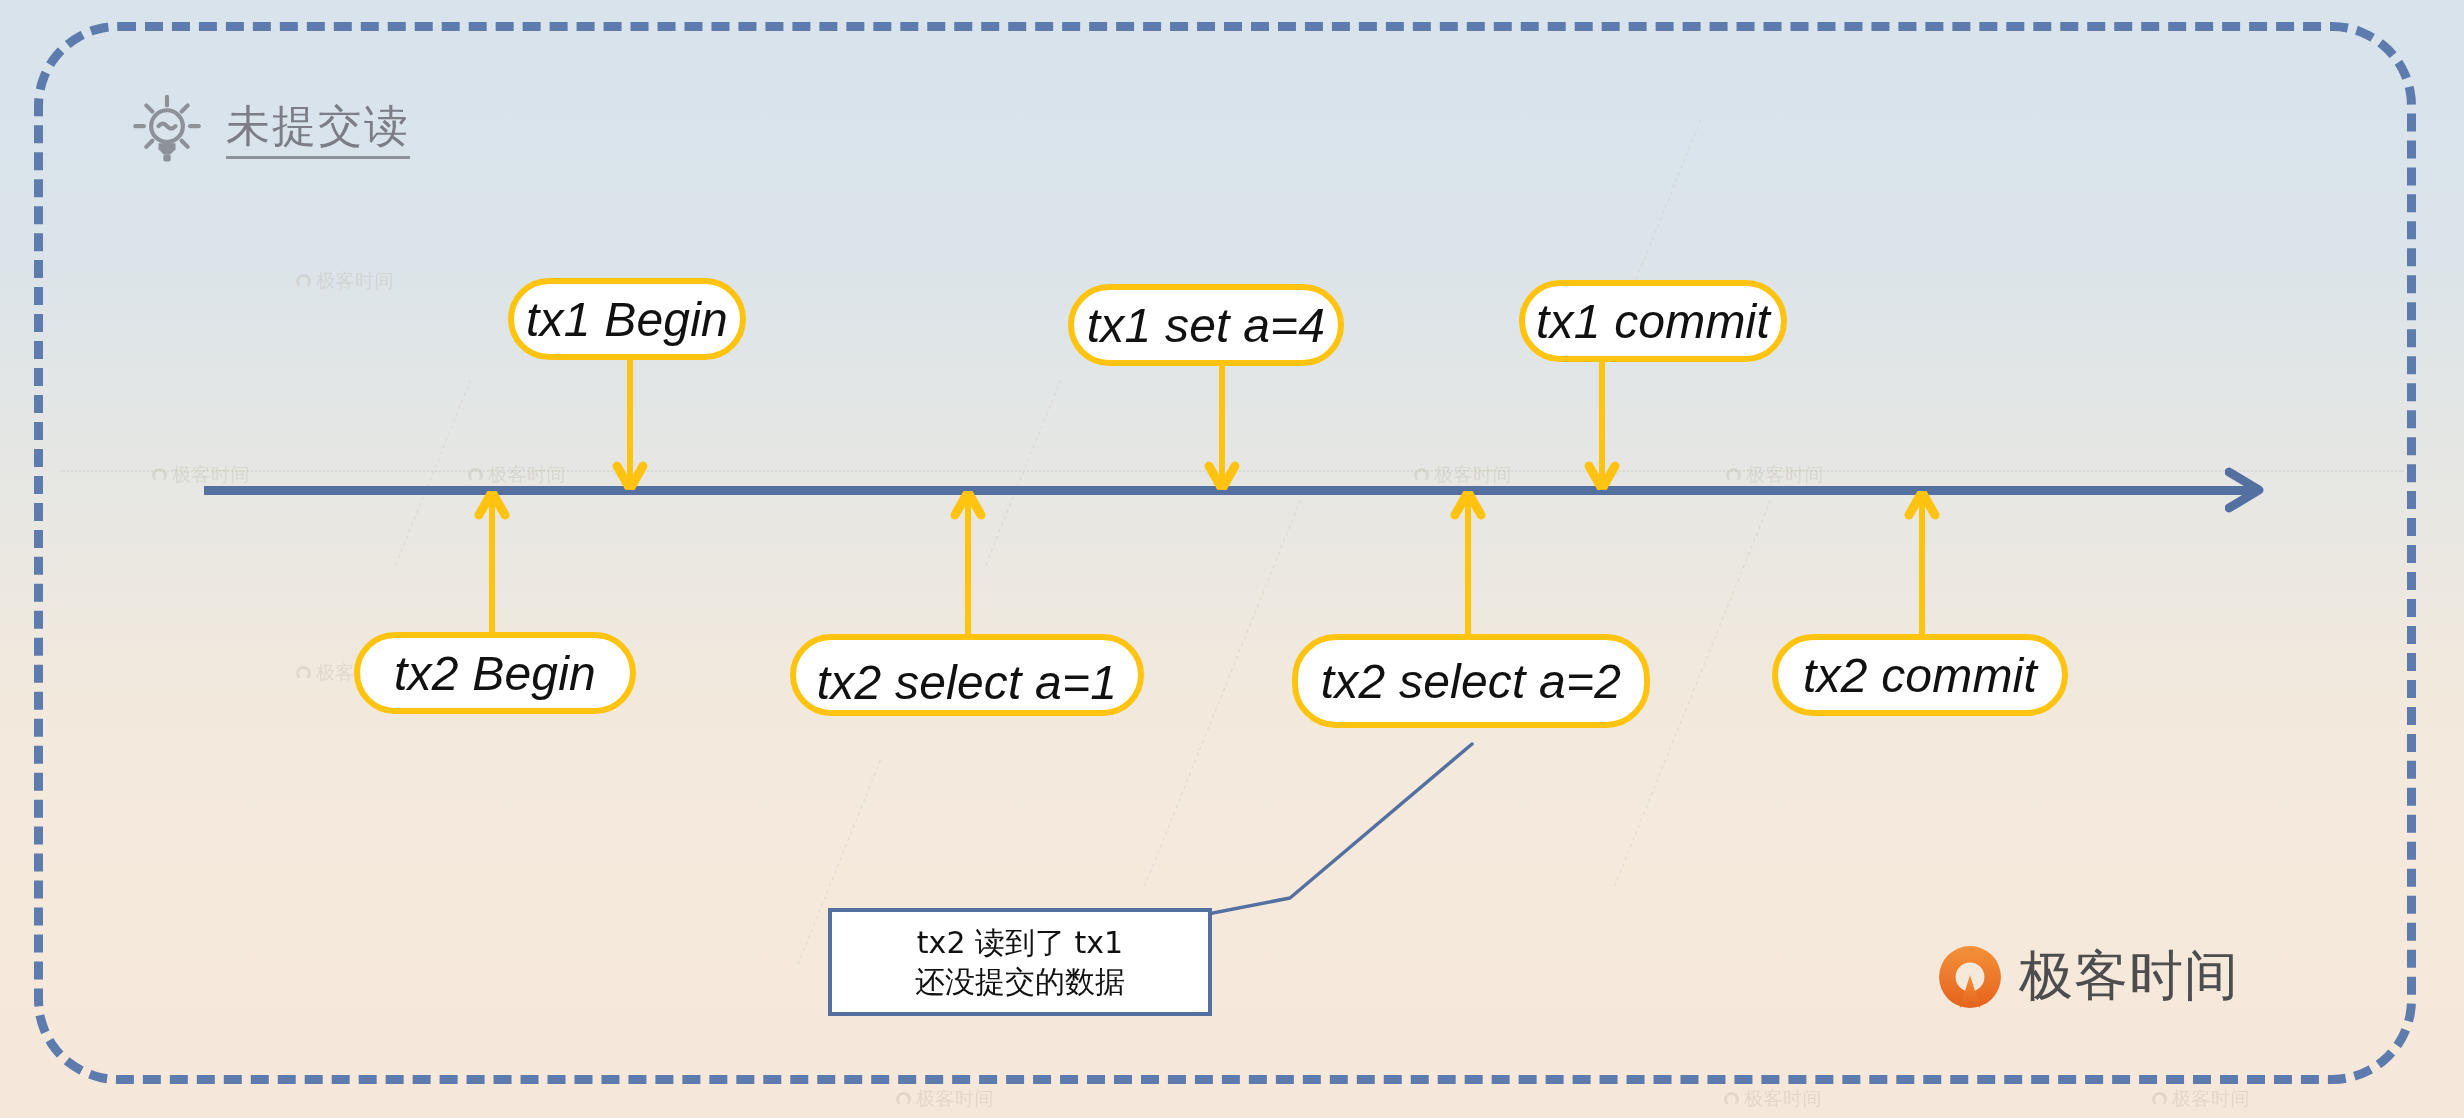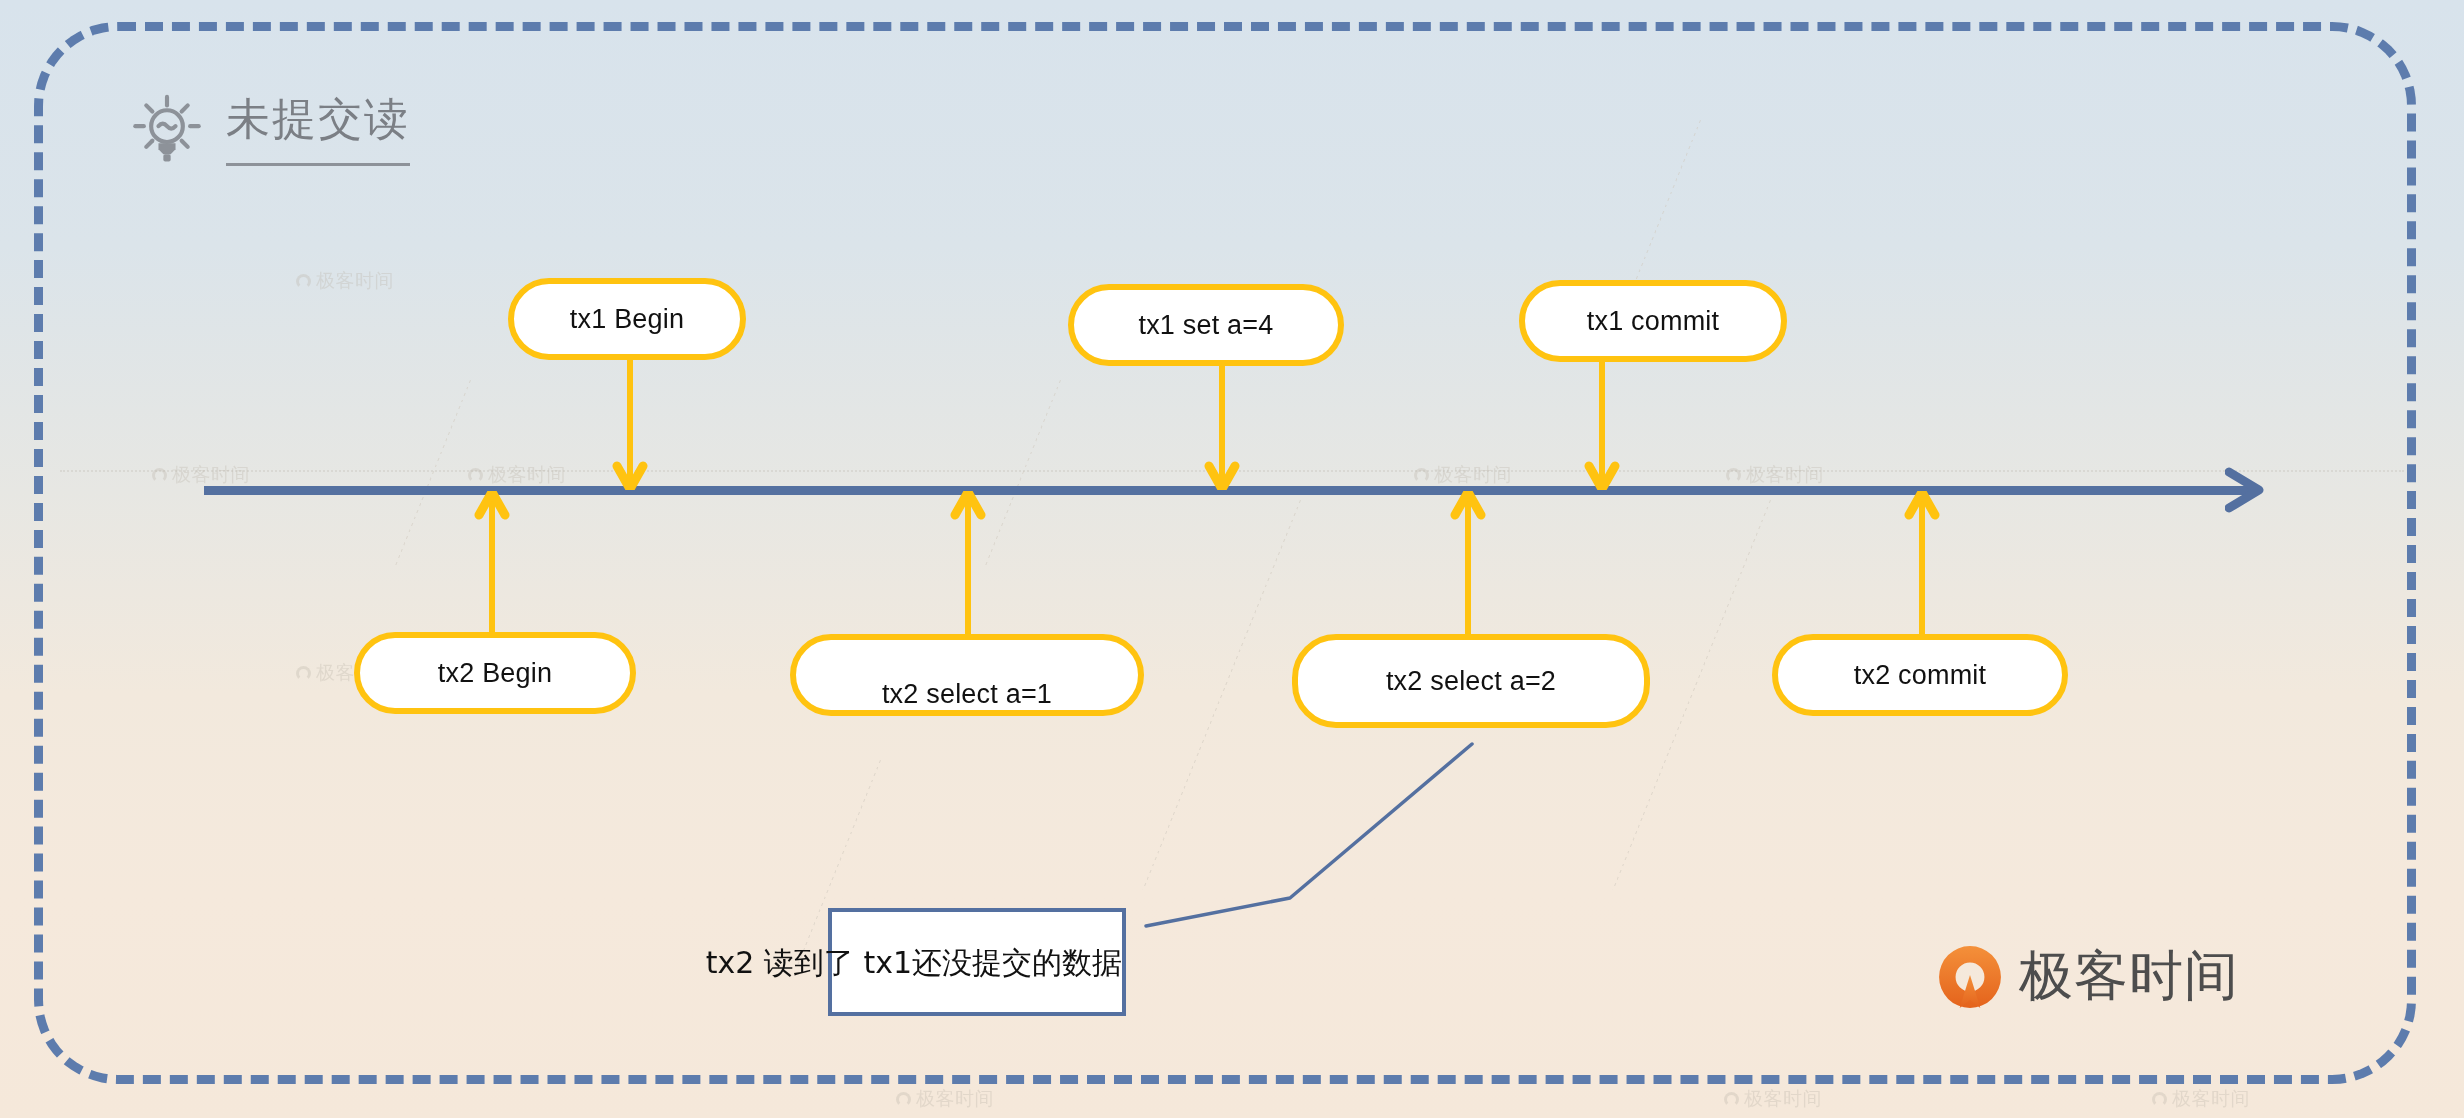--- a/index.html
+++ b/index.html
@@ -85,21 +85,21 @@
     display: flex;
     align-items: center;
     gap: 20px;
   }
   .bulb { width: 78px; height: 78px; display:block; }
   .title-text {
     font-size: 44px;
     color: #7b7f85;
     font-family: "DejaVu Sans", "Liberation Sans", sans-serif;
     border-bottom: 3px solid #8d9299;
-    padding-bottom: 20px;
+    padding-bottom: 6px;
     line-height: 1.05;
     letter-spacing: 2px;
   }
 
   
   .axis {
     position: absolute;
     left: 204px;
     top: 486px;
     width: 2050px;
@@ -118,43 +118,44 @@
   .pill {
     position: absolute;
     background: #ffffff;
     border: 6px solid #ffc310;
     border-radius: 44px;
     display: flex;
     align-items: center;
     justify-content: center;
     box-sizing: border-box;
     color: #111111;
-    font-size: 27px;
+    font-size: 48px;
     letter-spacing: 0.2px;
     white-space: nowrap;
     font-family: "Liberation Sans", sans-serif;
+    font-style: italic;
   }
 
   
   .conn { position: absolute; }
 
   
   .note {
     position: absolute;
     left: 828px;
     top: 908px;
-    width: 298px;
+    width: 384px;
     height: 108px;
     background: #ffffff;
     border: 4px solid #5470a0;
     box-sizing: border-box;
     display: flex;
-    flex-direction: row;
-    align-items: center;
-    justify-content: flex-end;
+    flex-direction: column;
+    align-items: center;
+    justify-content: center;
     color: #111;
     font-size: 30px;
     line-height: 1.30;
     font-family: "DejaVu Sans", "Liberation Sans", sans-serif;
   }
   .note span { display: block; white-space: nowrap; }
 
   .leader { position: absolute; left: 1140px; top: 740px; }
 
   

